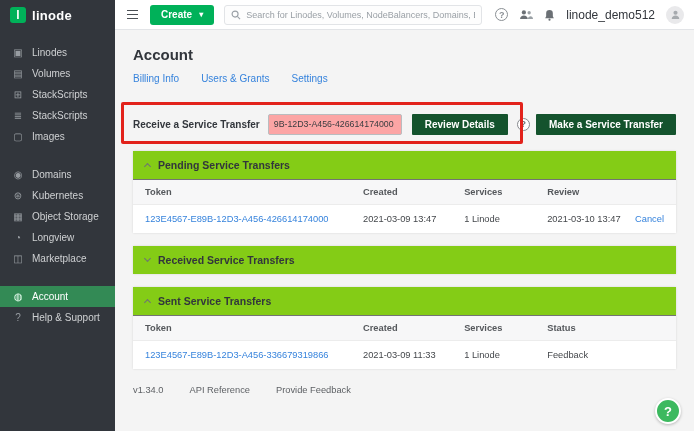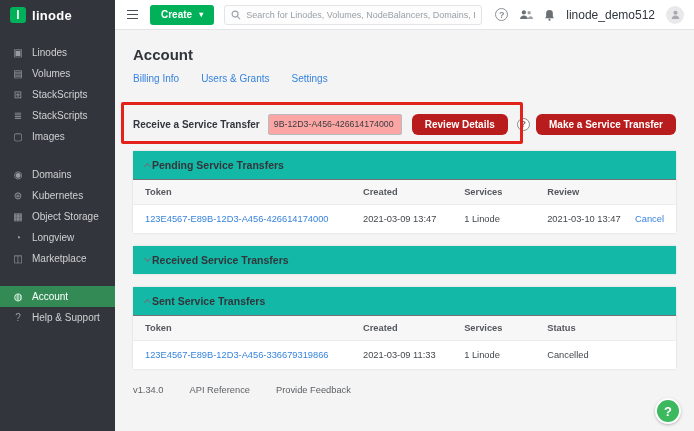--- a/index.html
+++ b/index.html
@@ -38,28 +38,28 @@
   
   .content { flex:1; padding:10px 18px 0; position:relative; overflow:hidden; }
   .page-title { font-size:15px; font-weight:700; color:#32363c; margin:6px 0 10px; }
   .tabs { display:flex; gap:22px; font-size:10px; }
   .tab { color:#3683dc; padding-bottom:6px; cursor:pointer; border-bottom:2px solid transparent; }
   .tab.active { color:#32363c; font-weight:700; border-bottom-color:#3683dc; }
 
   .transfer-row { margin-top:18px; display:flex; align-items:center; position:relative; height:28px; }
   .transfer-label { font-size:10px; font-weight:700; color:#32363c; margin-right:8px; white-space:nowrap; }
   .token-input { width:134px; height:21px; border:1px solid #b9bcbf; border-radius:2px; padding:0 5px; font-family:inherit; font-size:8.8px; color:#3a3d40; background:#fca5a5; }
-  .btn-blue { background:#b91c1c; color:#fff; border:none; border-radius:6px; font-family:inherit; font-size:10px; font-weight:700; padding:5px 13px; cursor:pointer; white-space:nowrap; }
+  .btn-blue { background:#14532d; color:#fff; border:none; border-radius:1px; font-family:inherit; font-size:10px; font-weight:700; padding:5px 13px; cursor:pointer; white-space:nowrap; }
   .review-btn { margin-left:10px; }
   .help-q { margin-left:9px; width:13px; height:13px; border:1.4px solid #85898d; border-radius:50%; color:#6b6f73; font-size:9px; font-weight:700; display:flex; align-items:center; justify-content:center; cursor:pointer; background:#fff; }
   .make-btn { margin-left:auto; }
   .annotation-box { position:absolute; left:-12px; top:-8px; width:402px; height:42px; border:3px solid #e2221b; border-radius:2px; pointer-events:none; z-index:5; }
 
   .section { margin-top:13px; background:#fff; box-shadow:0 0 2px rgba(0,0,0,.12); }
-  .section-header { display:flex; align-items:center; gap:2px; padding:8px 12px; font-size:10.5px; font-weight:700; color:#32363c; cursor:pointer; background:#14b8a6; }
+  .section-header { display:flex; align-items:center; gap:8px; padding:8px 12px; font-size:10.5px; font-weight:700; color:#32363c; cursor:pointer; background:#84cc16; }
   .chev { display:inline-block; width:5px; height:5px; border-right:1.4px solid #6e7276; border-bottom:1.4px solid #6e7276; }
   .chev.up { transform:rotate(-135deg); margin-top:3px; }
   .chev.down { transform:rotate(45deg); margin-bottom:3px; }
   .thead { display:flex; background:#f7f7f8; border-top:1px solid #737373; border-bottom:1px solid #ececec; padding:7px 12px; font-size:9.3px; font-weight:700; color:#55585c; }
   .trow { display:flex; align-items:center; padding:9px 12px; font-size:9.3px; color:#44474b; background:#fff; }
   .col-token { flex:0 0 42%; }
   .col-created { flex:0 0 19.5%; }
   .col-services { flex:0 0 16%; }
   .col-last { flex:1; }
   .link { color:#3683dc; text-decoration:none; cursor:pointer; }
@@ -234,21 +234,21 @@
         <div class="thead">
           <span class="col-token">Token</span>
           <span class="col-created">Created</span>
           <span class="col-services">Services</span>
           <span class="col-last">Status</span>
         </div>
         <div class="trow">
           <span class="col-token"><a class="link">123E4567-E89B-12D3-A456-336679319866</a></span>
           <span class="col-created">2021-03-09 11:33</span>
           <span class="col-services">1 Linode</span>
-          <span class="col-last">Cancelled</span>
+          <span class="col-last">Feedback</span>
         </div>
       </section>
 
       <div class="footer">
         <span>v1.34.0</span>
         <a>API Reference</a>
         <a>Provide Feedback</a>
       </div>
     </div>
   </div>

